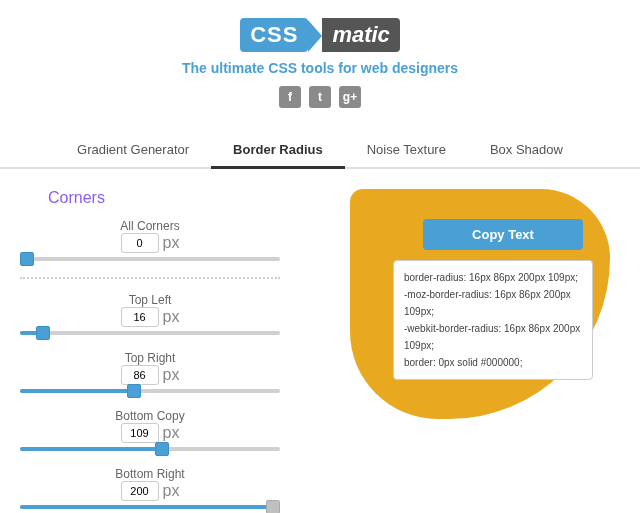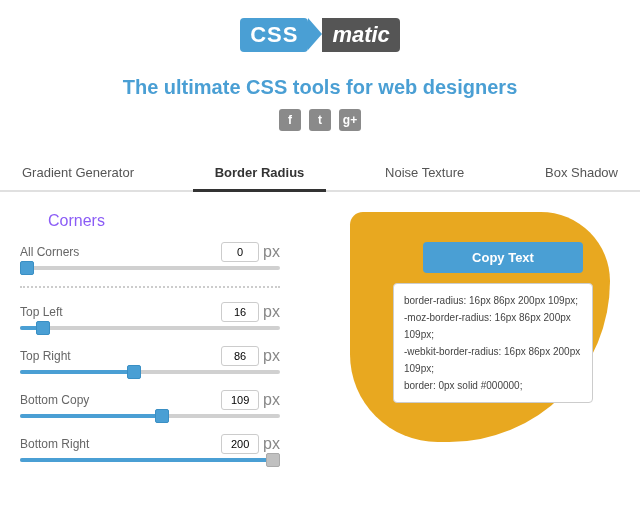--- a/index.html
+++ b/index.html
@@ -10,22 +10,22 @@
       font-size: 13px;
     }
 
     
     .header {
       text-align: center;
       padding: 18px 0 10px;
     }
     .logo-container {
       display: inline-flex;
-      align-items: flex-start;
-      margin-bottom: 24px;
+      align-items: flex-end;
+      margin-bottom: 8px;
     }
     .logo-css {
       background: #4a9fd4;
       color: #fff;
       font-size: 22px;
       font-weight: bold;
       padding: 4px 10px;
       border-radius: 4px;
       letter-spacing: 1px;
     }
@@ -41,21 +41,21 @@
     .logo-matic {
       background: #555;
       color: #fff;
       font-size: 22px;
       font-style: italic;
       font-weight: bold;
       padding: 4px 10px;
       border-radius: 0 4px 4px 0;
     }
     .tagline {
-      font-size: 20px;
+      font-size: 14px;
       color: #555;
       margin-bottom: 10px;
     }
     .tagline span {
       color: #4a9fd4;
       font-weight: bold;
     }
     .social-icons {
       display: flex;
       justify-content: center;
@@ -72,21 +72,21 @@
       justify-content: center;
       color: #fff;
       font-size: 12px;
       font-weight: bold;
       cursor: pointer;
     }
 
     
     .nav-bar {
       display: flex;
-      justify-content: space-between;
+      justify-content: center;
       border-bottom: 2px solid #e0e0e0;
       margin-bottom: 20px;
     }
     .nav-item {
       padding: 10px 22px;
       font-size: 13px;
       color: #555;
       cursor: pointer;
       position: relative;
     }
@@ -128,20 +128,21 @@
 
     .control-group {
       margin-bottom: 16px;
     }
 
     .control-label-row {
       display: flex;
       align-items: center;
       justify-content: space-between;
       margin-bottom: 4px;
+      flex-direction: column;
     }
 
     .control-label {
       font-size: 12px;
       color: #666;
     }
 
     .px-input-wrap {
       display: flex;
       align-items: center;

